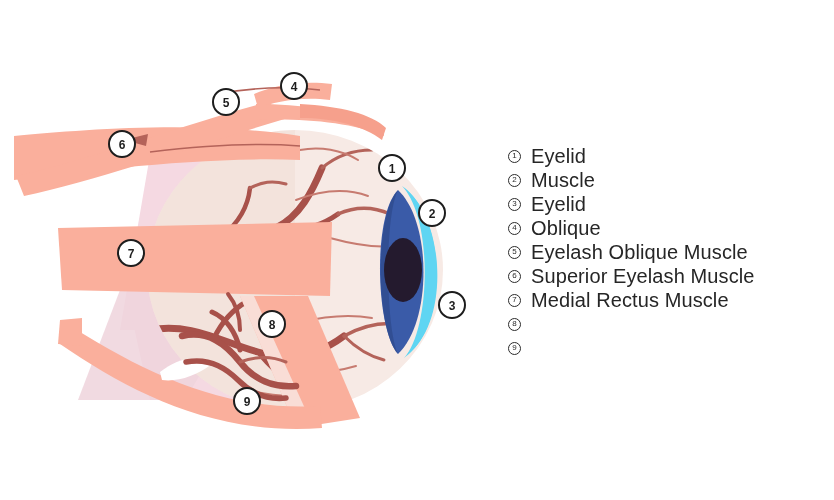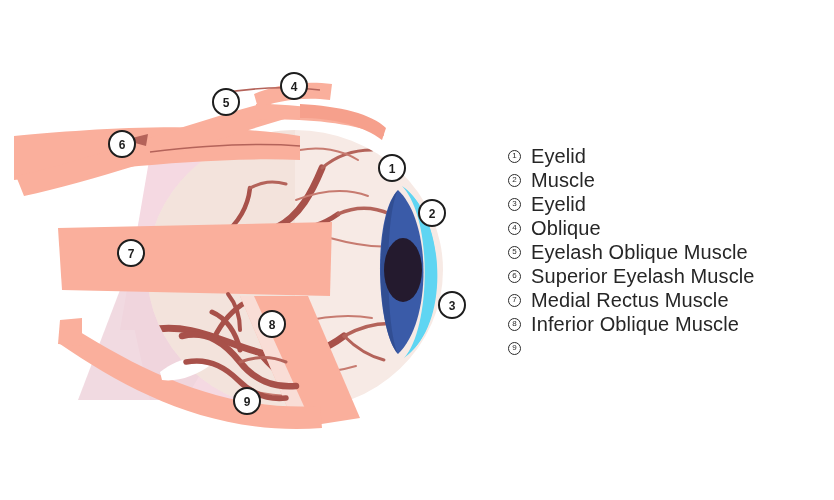--- a/index.html
+++ b/index.html
@@ -232,20 +232,19 @@
       <div class="legend-row">
         <span class="legend-badge">6</span>
         <span class="legend-label">Superior Eyelash Muscle</span>
       </div>
       <div class="legend-row">
         <span class="legend-badge">7</span>
         <span class="legend-label">Medial Rectus Muscle</span>
       </div>
       <div class="legend-row">
         <span class="legend-badge">8</span>
-        <span class="legend-label">Inferior Oblique Muscle</span>
       </div>
       <div class="legend-row">
         <span class="legend-badge">9</span>
       </div>
     </div>
 
 </div>
 
 </body></html>

